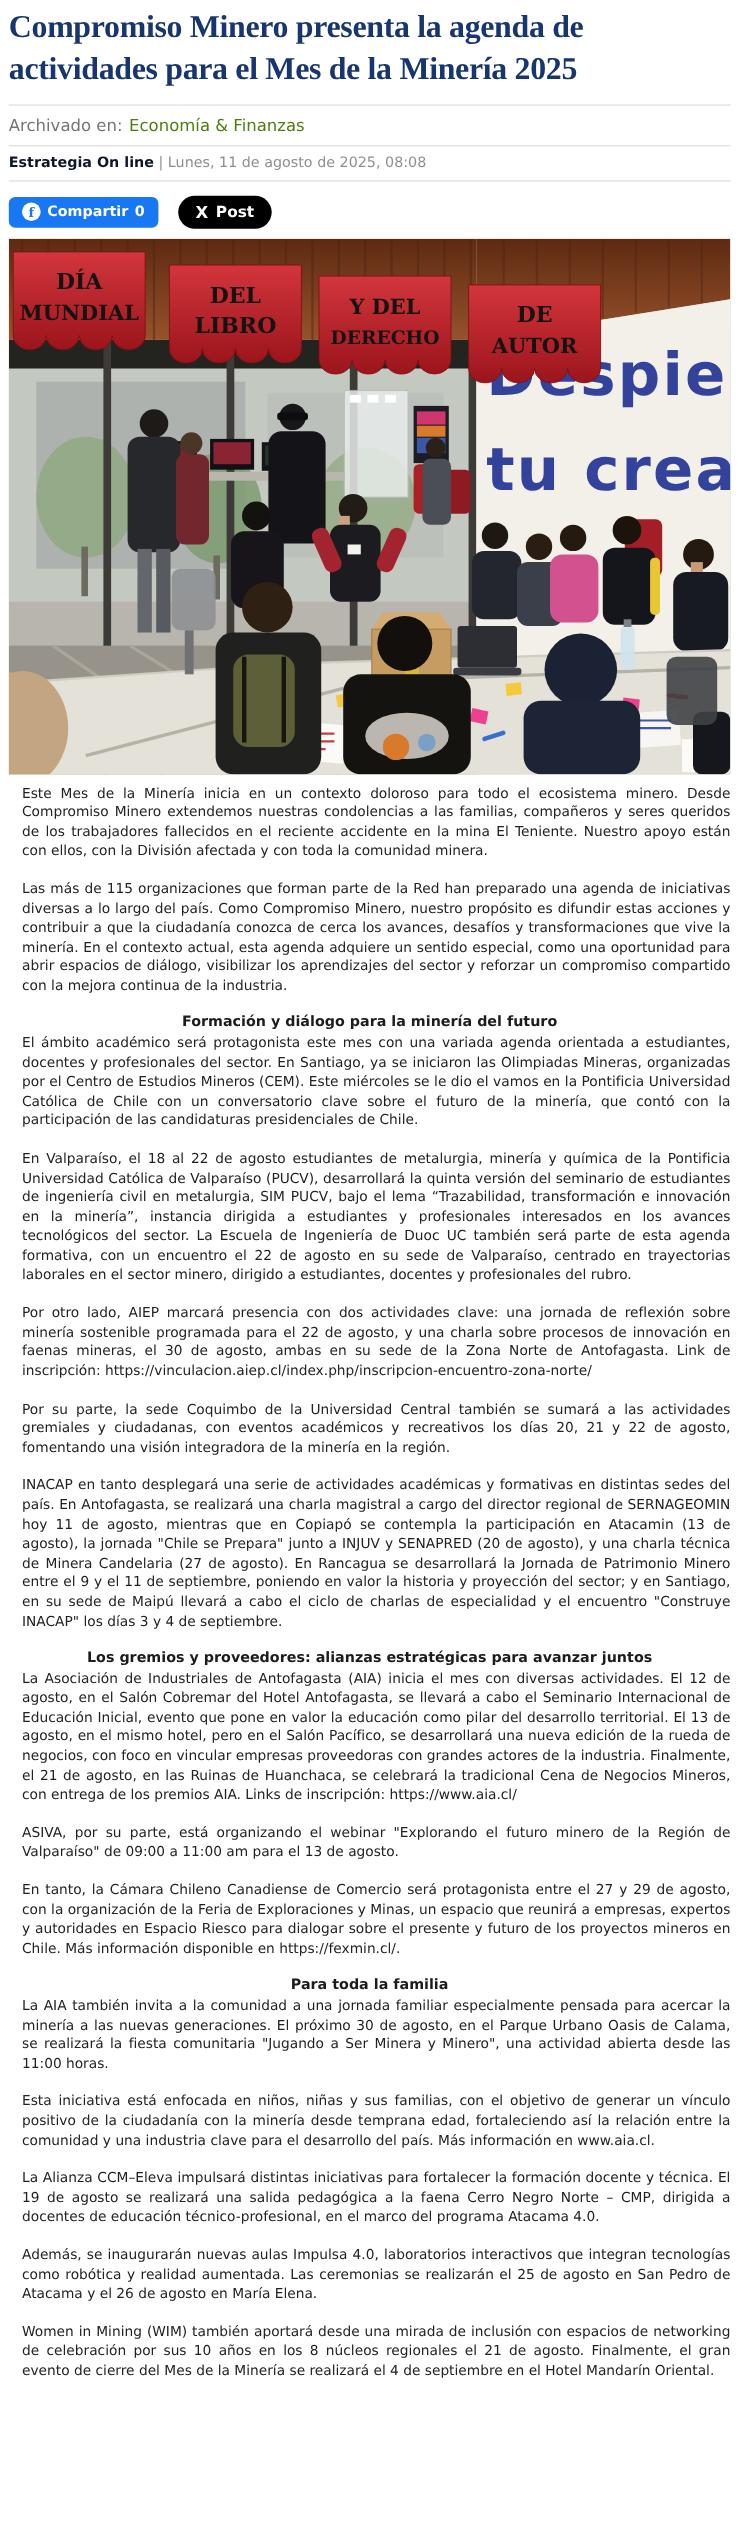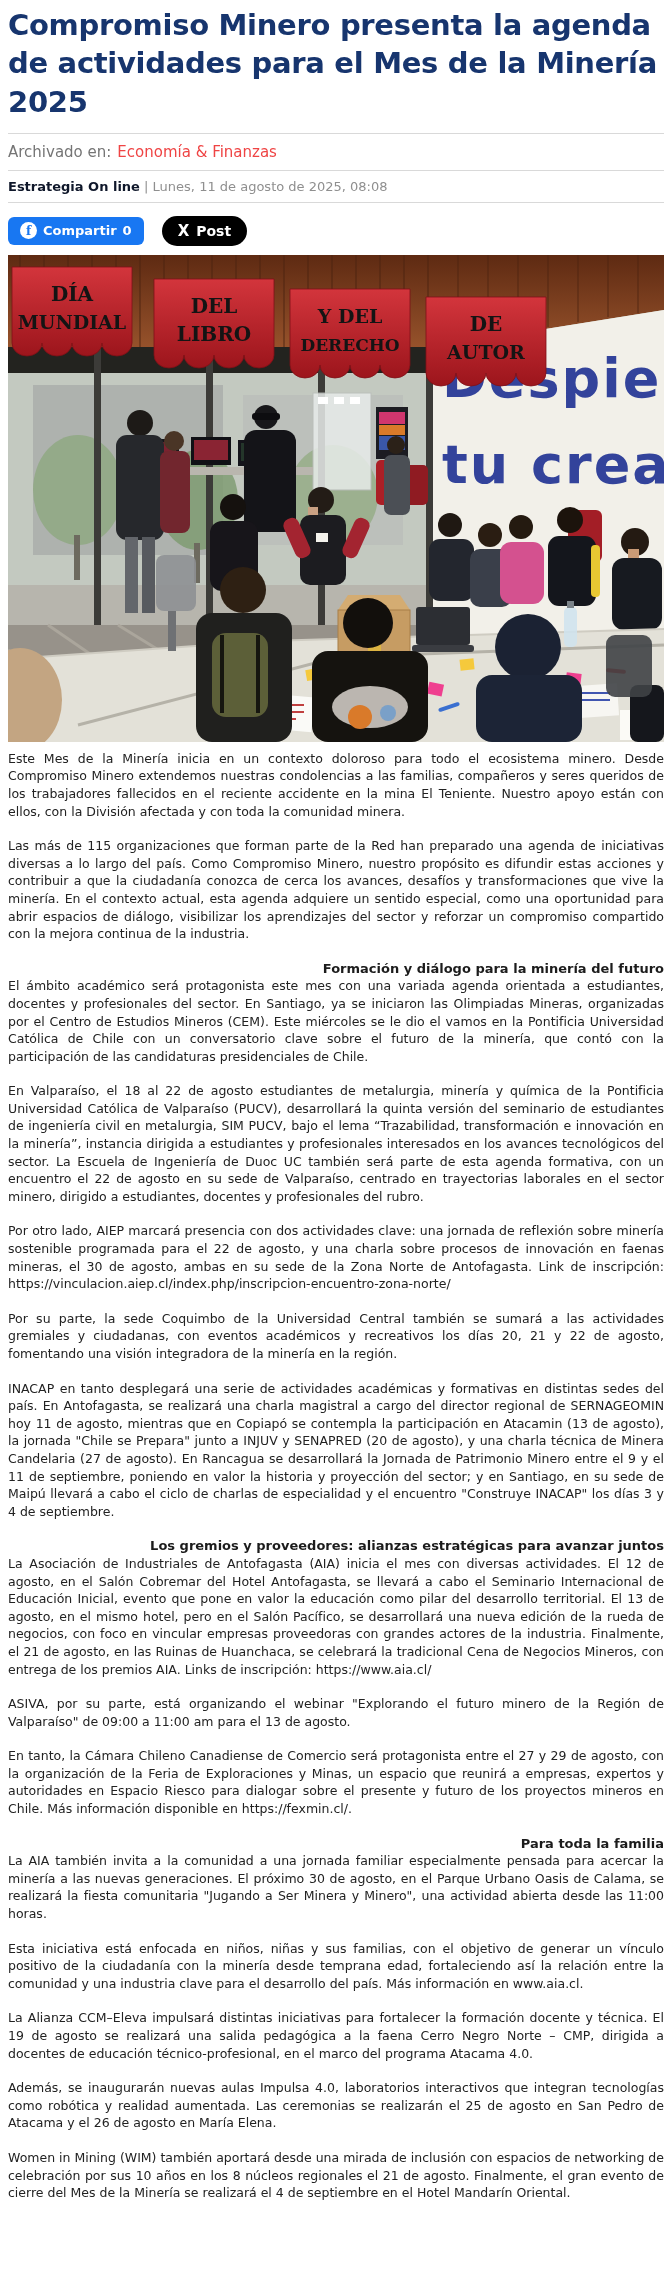--- a/index.html
+++ b/index.html
@@ -10,29 +10,30 @@
     color: #1f1f1f;
     padding: 0 8px 18px 8px;
   }
   .page-title {
     font-size: 29px;
     font-weight: 600;
     line-height: 1.32;
     color: #17356e;
     margin: 6px 0 12px 0;
     letter-spacing: -0.3px;
+    font-family: Liberation Serif, serif;
   }
   .rule { border: none; border-top: 1px solid #d9d9d9; margin: 0; }
   .archived-row {
     padding: 9px 0;
     font-size: 15px;
     color: #757575;
     display: flex; gap: 6px; align-items: flex-start;
   }
-  .archived-row a { color: #ef4444; text-decoration: none; }
+  .archived-row a { color: #4d7c0f; text-decoration: none; }
   .byline-row {
     padding: 8px 0;
     font-size: 13px;
     color: #8f8f8f;
   }
   .byline-source { font-weight: bold; color: #0f172a; }
   .share-row {
     margin: 13px 0 9px 0;
     display: flex; align-items: center; gap: 18px;
   }
@@ -65,28 +66,28 @@
     overflow: hidden;
     background: #c3c9c0;
   }
   .photo-wrap svg { display: block; width: 100%; height: 100%; }
   .article-body {
     font-size: 12.5px;
     line-height: 17.6px;
     text-align: justify;
     color: #222222;
   }
-  .article-paragraph { margin: 17px 0 0 0; }
+  .article-paragraph { margin: 17px 0 0 12px; }
   .section-heading {
     margin: 17px 0 0 0;
     font-size: 13px;
     line-height: 17.6px;
     font-weight: bold;
     color: #1c1c1c;
-    text-align: right;
+    text-align: center;
   }
   .section-heading + .article-paragraph { margin-top: 0; }
   .article-body > :first-child { margin-top: 6px; }
 </style>
 </head>
 <body>
 
 <h1 class="page-title">Compromiso Minero presenta la agenda de actividades para el Mes de la Minería 2025</h1>
 
 <hr class="rule">

